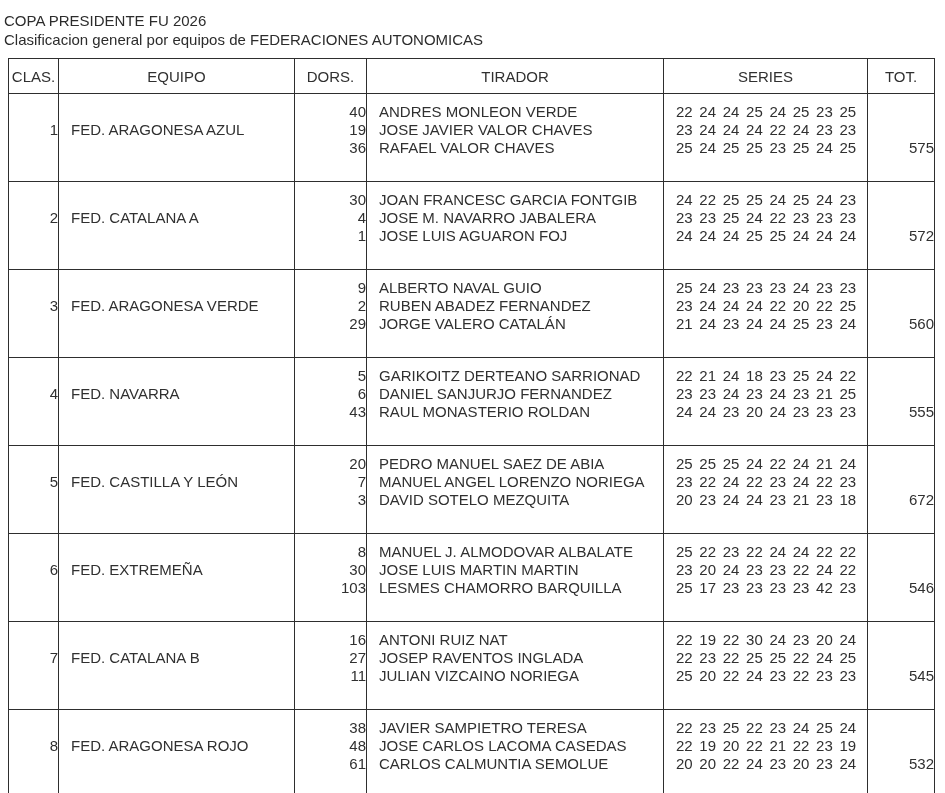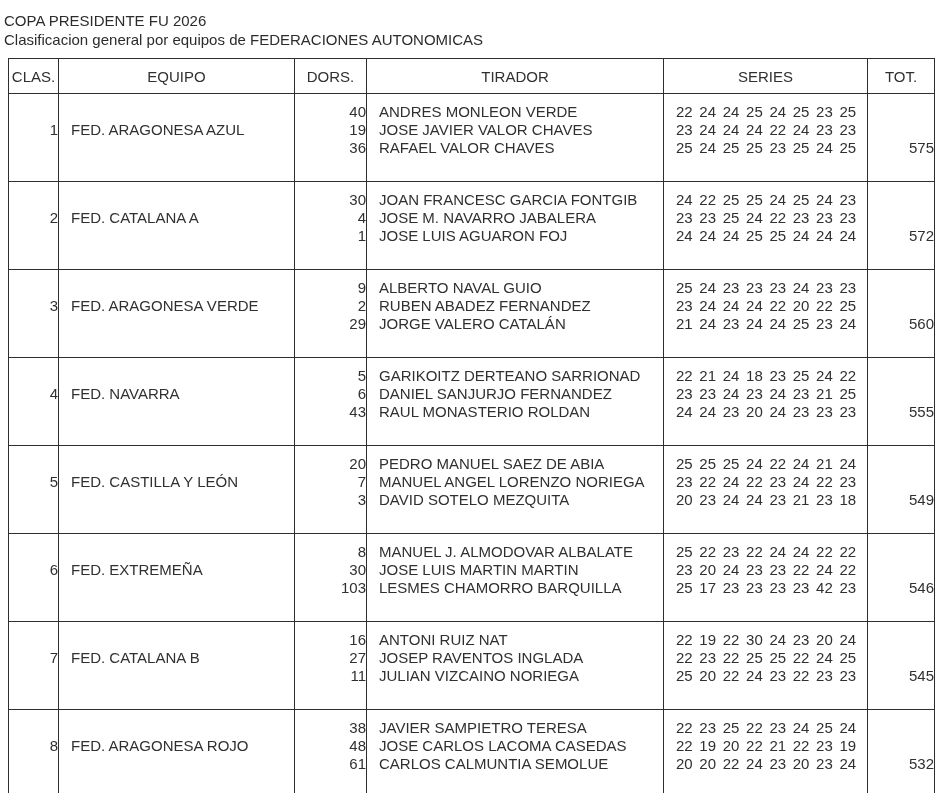--- a/index.html
+++ b/index.html
@@ -227,21 +227,21 @@
           </div>
         </td>
         <td>
           <div class="pad-lines">
             <div class="line lpad series-line">25 25 25 24 22 24 21 24</div>
             <div class="line lpad series-line">23 22 24 22 23 24 22 23</div>
             <div class="line lpad series-line">20 23 24 24 23 21 23 18</div>
           </div>
         </td>
         <td>
-          <div class="line pad-bot center">549</div>
+          <div class="line pad-bot center">672</div>
         </td>
       </tr>
       <tr>
         <td>
           <div class="line pad-mid center">6</div>
         </td>
         <td>
           <div class="line pad-mid lpad">FED. EXTREMEÑA</div>
         </td>
         <td>

